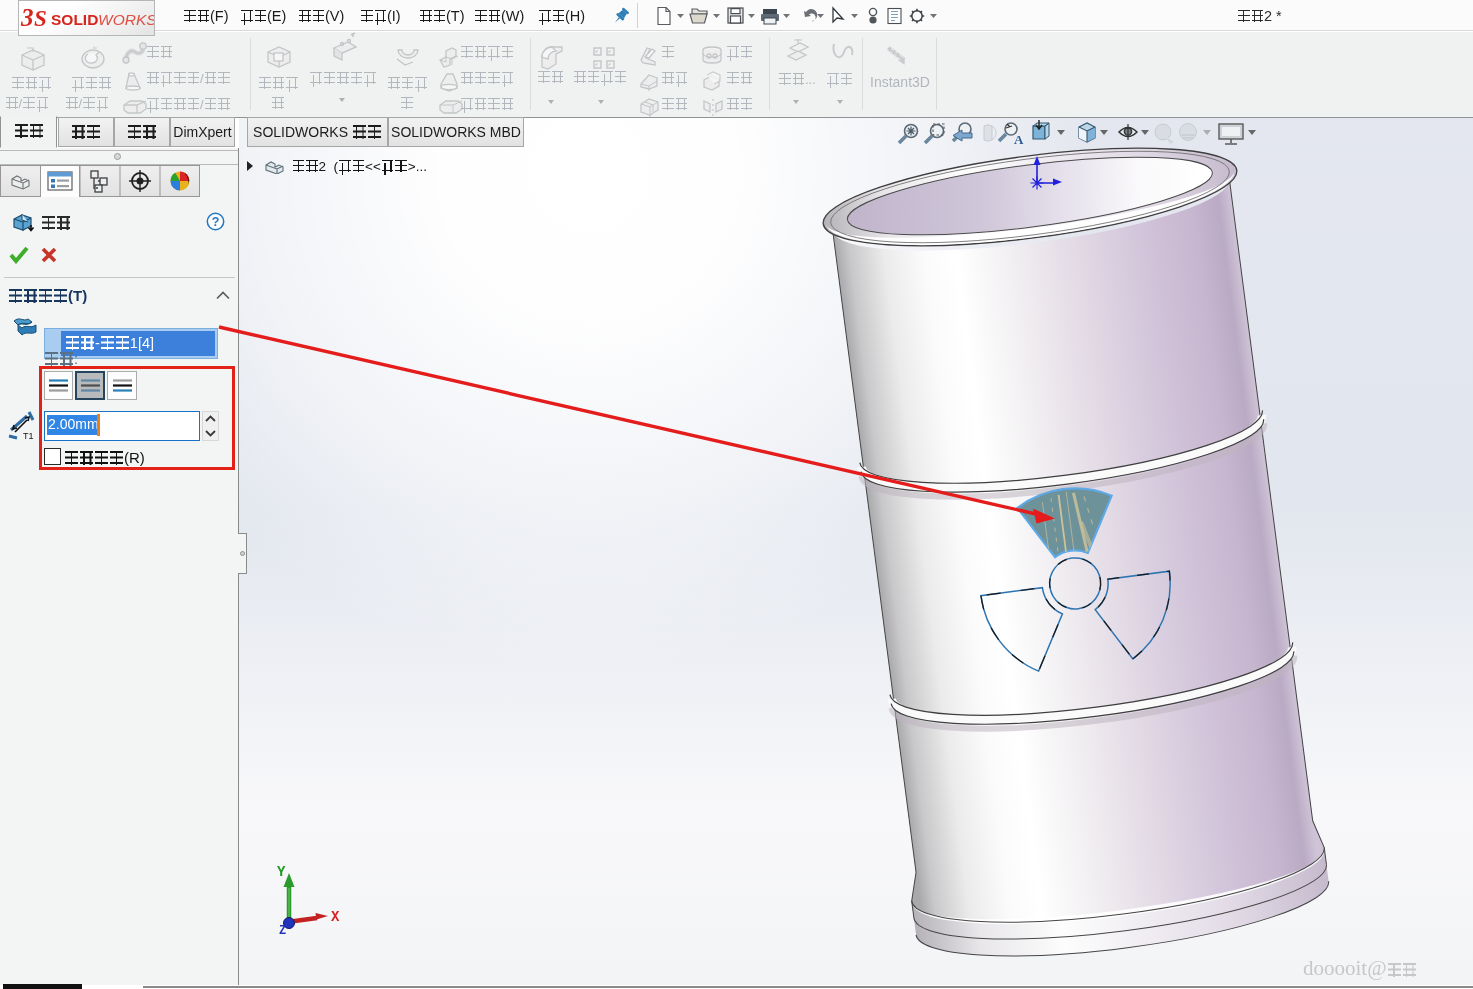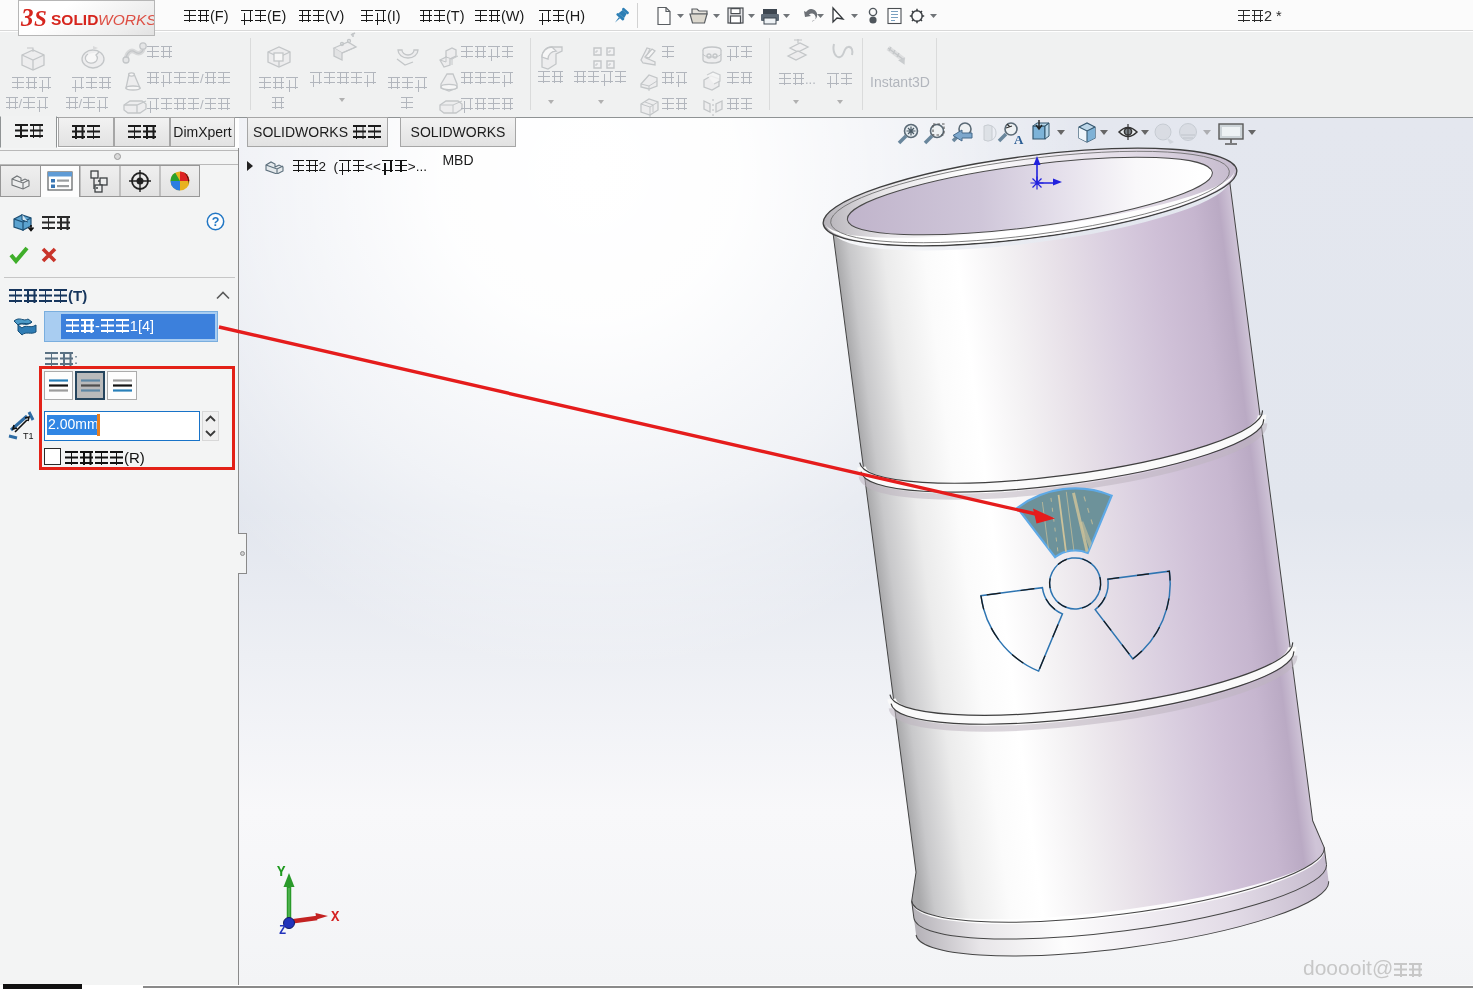--- a/index.html
+++ b/index.html
@@ -267,21 +267,21 @@
  <div class="rlab" style="left:826px;top:40px"><i class="z v3"></i><i class="z"></i></div>
  <div class="drop" style="left:837px;top:68px"></div>
  <div class="rlab" style="left:870px;top:42px;font-size:14px">Instant3D</div>
 </div>
 <div id="tabrow">
  <div class="tab active" style="left:0;width:57px"><i class="zb"></i><i class="zb v2"></i></div>
  <div class="tab" style="left:58px;width:56px"><i class="zb v2"></i><i class="zb"></i></div>
  <div class="tab" style="left:114px;width:56px"><i class="zb"></i><i class="zb v2"></i></div>
  <div class="tab" style="left:170px;width:65px">DimXpert</div>
  <div class="tab" style="left:247px;width:141px">SOLIDWORKS <i class="zb v2"></i><i class="zb"></i></div>
- <div class="tab" style="left:400px;width:116px">SOLIDWORKS MBD</div>
+ <div class="tab" style="left:388px;width:136px">SOLIDWORKS MBD</div>
 </div>
 <div id="viewport">
 <svg width="1234" height="867" viewBox="239 118 1234 867">
  <defs>
   <linearGradient id="bodyG" gradientUnits="userSpaceOnUse" x1="830" y1="0" x2="1230" y2="0">
    <stop offset="0" stop-color="#a9a9ab"></stop>
           <stop offset=".035" stop-color="#c8c8ca"></stop>
           <stop offset=".12" stop-color="#ebebeb"></stop>
           <stop offset=".22" stop-color="#fbfbfb"></stop>
           <stop offset=".30" stop-color="#ffffff"></stop>
@@ -454,21 +454,21 @@
   <path d="M20 73 V38" stroke="#2a9a2a" stroke-width="4.5"></path>
   <path d="M20 25 l-5.5 14 h11 z" fill="#2a9a2a"></path>
   <path d="M20 72 V40" stroke="#5cbb5c" stroke-width="1.4"></path>
   <path d="M22 73.5 L48 70" stroke="#c32222" stroke-width="4.5"></path>
   <path d="M59 68 l-12.5 -3 l1 6.5 z" fill="#c32222"></path>
   <text x="62" y="73" font-size="14" font-family="Liberation Mono" fill="#d42222" font-weight="bold">X</text>
   <circle cx="20" cy="75" r="5.5" fill="#2233bb" stroke="#111a66" stroke-width="1"></circle>
   <text x="10" y="86" font-size="12" font-family="Liberation Mono" fill="#2233bb" font-weight="bold">Z</text>
  </svg>
  
- <div class="abs" style="left:1064px;top:838px;font-size:21px;font-family:Liberation Sans, sans-serif;color:#c7c7c7">dooooit@<span style="color:#c7c7c7"><i class="zb"></i><i class="zb v2"></i></span></div>
+ <div class="abs" style="left:1064px;top:838px;font-size:21px;font-family:Liberation Serif, serif;color:#c7c7c7">dooooit@<span style="color:#c7c7c7"><i class="zb"></i><i class="zb v2"></i></span></div>
 </div>
 <svg class="abs" style="left:0;top:0;z-index:20;pointer-events:none" width="1473" height="989">
  <path d="M219 327 L1036 514" stroke="#e51c1c" stroke-width="3.4"></path>
  <path d="M1055 518.5 l-22 -10 l3.5 15 z" fill="#e51c1c"></path>
 </svg>
 <div id="panel">
  <div class="abs" style="left:0;top:2px;width:238px;height:1px;background:#b9b9b9"></div>
  <div class="abs" style="left:114px;top:5px;width:7px;height:7px;border-radius:50%;background:#d9d9d9;border:1px solid #9a9a9a"></div>
  <div class="abs" style="left:0;top:16px;width:238px;height:1px;background:#b9b9b9"></div>
 
@@ -529,21 +529,21 @@
  <div class="abs" style="left:8px;top:139px;font-size:15px;font-weight:bold;color:#17365d"><i class="zb"></i><i class="zb v2"></i><i class="zb"></i><i class="zb v3"></i>(T)</div>
  <svg class="abs" style="left:216px;top:143px" width="14" height="9">
       <path d="M1 7.5 l6 -6 l6 6" stroke="#5a5a5a" stroke-width="1.6" fill="none"></path>
     </svg>
 
  <svg class="abs" style="left:11px;top:166px" width="26" height="24" viewBox="0 0 26 24">
       <path d="M3 7 c6 -5 9 1 14 -2 l4 3 c-6 5 -10 0 -14 3 z" fill="#4c9bc8" stroke="#174f78" stroke-width="1"></path>
       <path d="M3 7 l4 4 c5 -4 9 1 14 -3" fill="none" stroke="#174f78" stroke-width="1"></path>
       <path d="M7 11 v6 l4 4 c4 -4 9 0 14 -3 l0 -7 c-6 4 -10 -1 -14 3 z" fill="#2e7cb4" stroke="#174f78" stroke-width="1"></path>
     </svg>
- <div class="abs" style="left:44px;top:163px;width:174px;height:31px;background:#a9cdf1;border:1px solid #7aaede;padding:2px">
+ <div class="abs" style="left:44px;top:180px;width:174px;height:31px;background:#a9cdf1;border:1px solid #7aaede;padding:2px">
   <div style="position:absolute;left:16px;top:2px;right:2px;bottom:2px;background:#3c80dc;color:#fff;font-size:14.5px;padding:4px 0 0 4px"><i class="zb"></i><i class="zb v2"></i>-<i class="zb v3"></i><i class="zb"></i>1[4]</div>
  </div>
  <div class="abs" style="left:44px;top:203px;font-size:14.5px;color:#5a7183"><i class="zb"></i><i class="zb v2"></i>:</div>
 
  <div class="abs" style="left:39px;top:218px;width:196px;height:104px;border:3px solid #e32117;z-index:9"></div>
 
  <div class="abs" style="left:44px;top:223px;width:29px;height:29px;background:#fdfdfd;border:1px solid #ababab"></div>
  <div class="abs" style="left:75px;top:223px;width:30px;height:29px;background:#b9babb;border:2px solid #25455e"></div>
  <div class="abs" style="left:107px;top:223px;width:30px;height:29px;background:#fdfdfd;border:1px solid #ababab"></div>
  <svg class="abs" style="left:44px;top:223px" width="94" height="29" viewBox="0 0 94 29">

